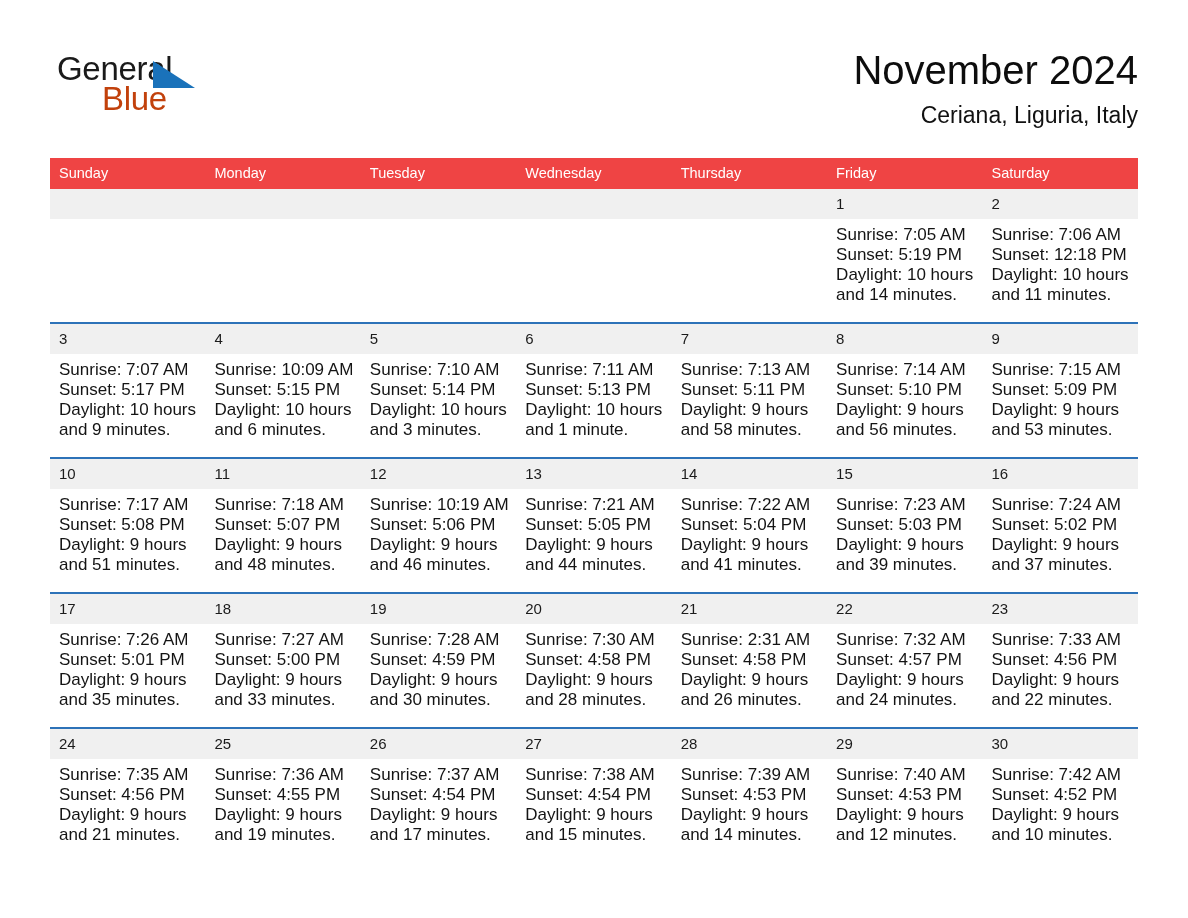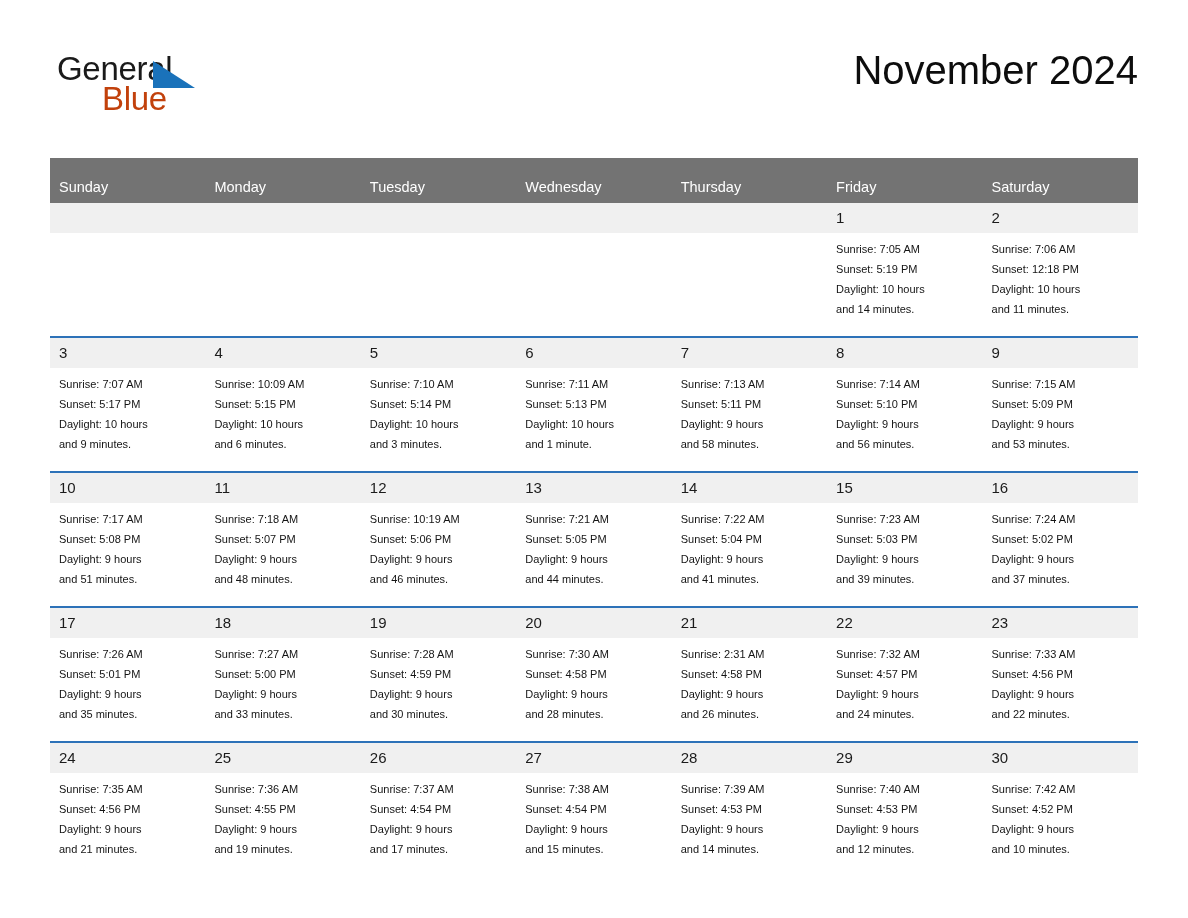--- a/index.html
+++ b/index.html
@@ -94,26 +94,26 @@
     position: absolute;
     left: 50px;
     top: 158px;
     width: 1088px;
     border-collapse: collapse;
     table-layout: fixed;
   }
   .calendar col { width: 155.43px; }
 
   .calendar thead th {
-    background: #737373;
+    background: #ef4444;
     color: #ffffff;
     font-size: 14.5px;
     font-weight: normal;
     text-align: left;
-    padding: 21px 0 8px 9px;
+    padding: 7px 0 8px 9px;
     height: 16px;
     vertical-align: middle;
     border: none;
   }
 
   .week-row td {
     vertical-align: top;
     padding: 0;
     border-top: 2px solid #2d72b8;
     border-left: none;
@@ -136,41 +136,42 @@
     font-size: 15px;
     line-height: 15px;
     padding: 7px 0 8px 9px;
     height: 15px;
   }
   .cell-empty .daynum {
     color: transparent;
   }
   .details {
     padding: 6px 9px 0 9px;
-    font-size: 11px;
+    font-size: 17px;
     line-height: 20px;
     color: #141414;
   }
   .details div { white-space: nowrap; }
 </style>
 </head>
 <body>
 
 <div class="page">
 
   <div class="header">
 
     <div class="brand">
       <span class="brand-line1">General</span>
       <span class="brand-triangle"></span>
       <span class="brand-line2">Blue</span>
     </div>
 
     <div class="title-block">
       <h1 class="cal-title">November 2024</h1>
+      <h2 class="cal-subtitle">Ceriana, Liguria, Italy</h2>
     </div>
 
   </div>
 
   <table class="calendar">
     <colgroup>
       <col>
         <col>
         <col>
         <col>

